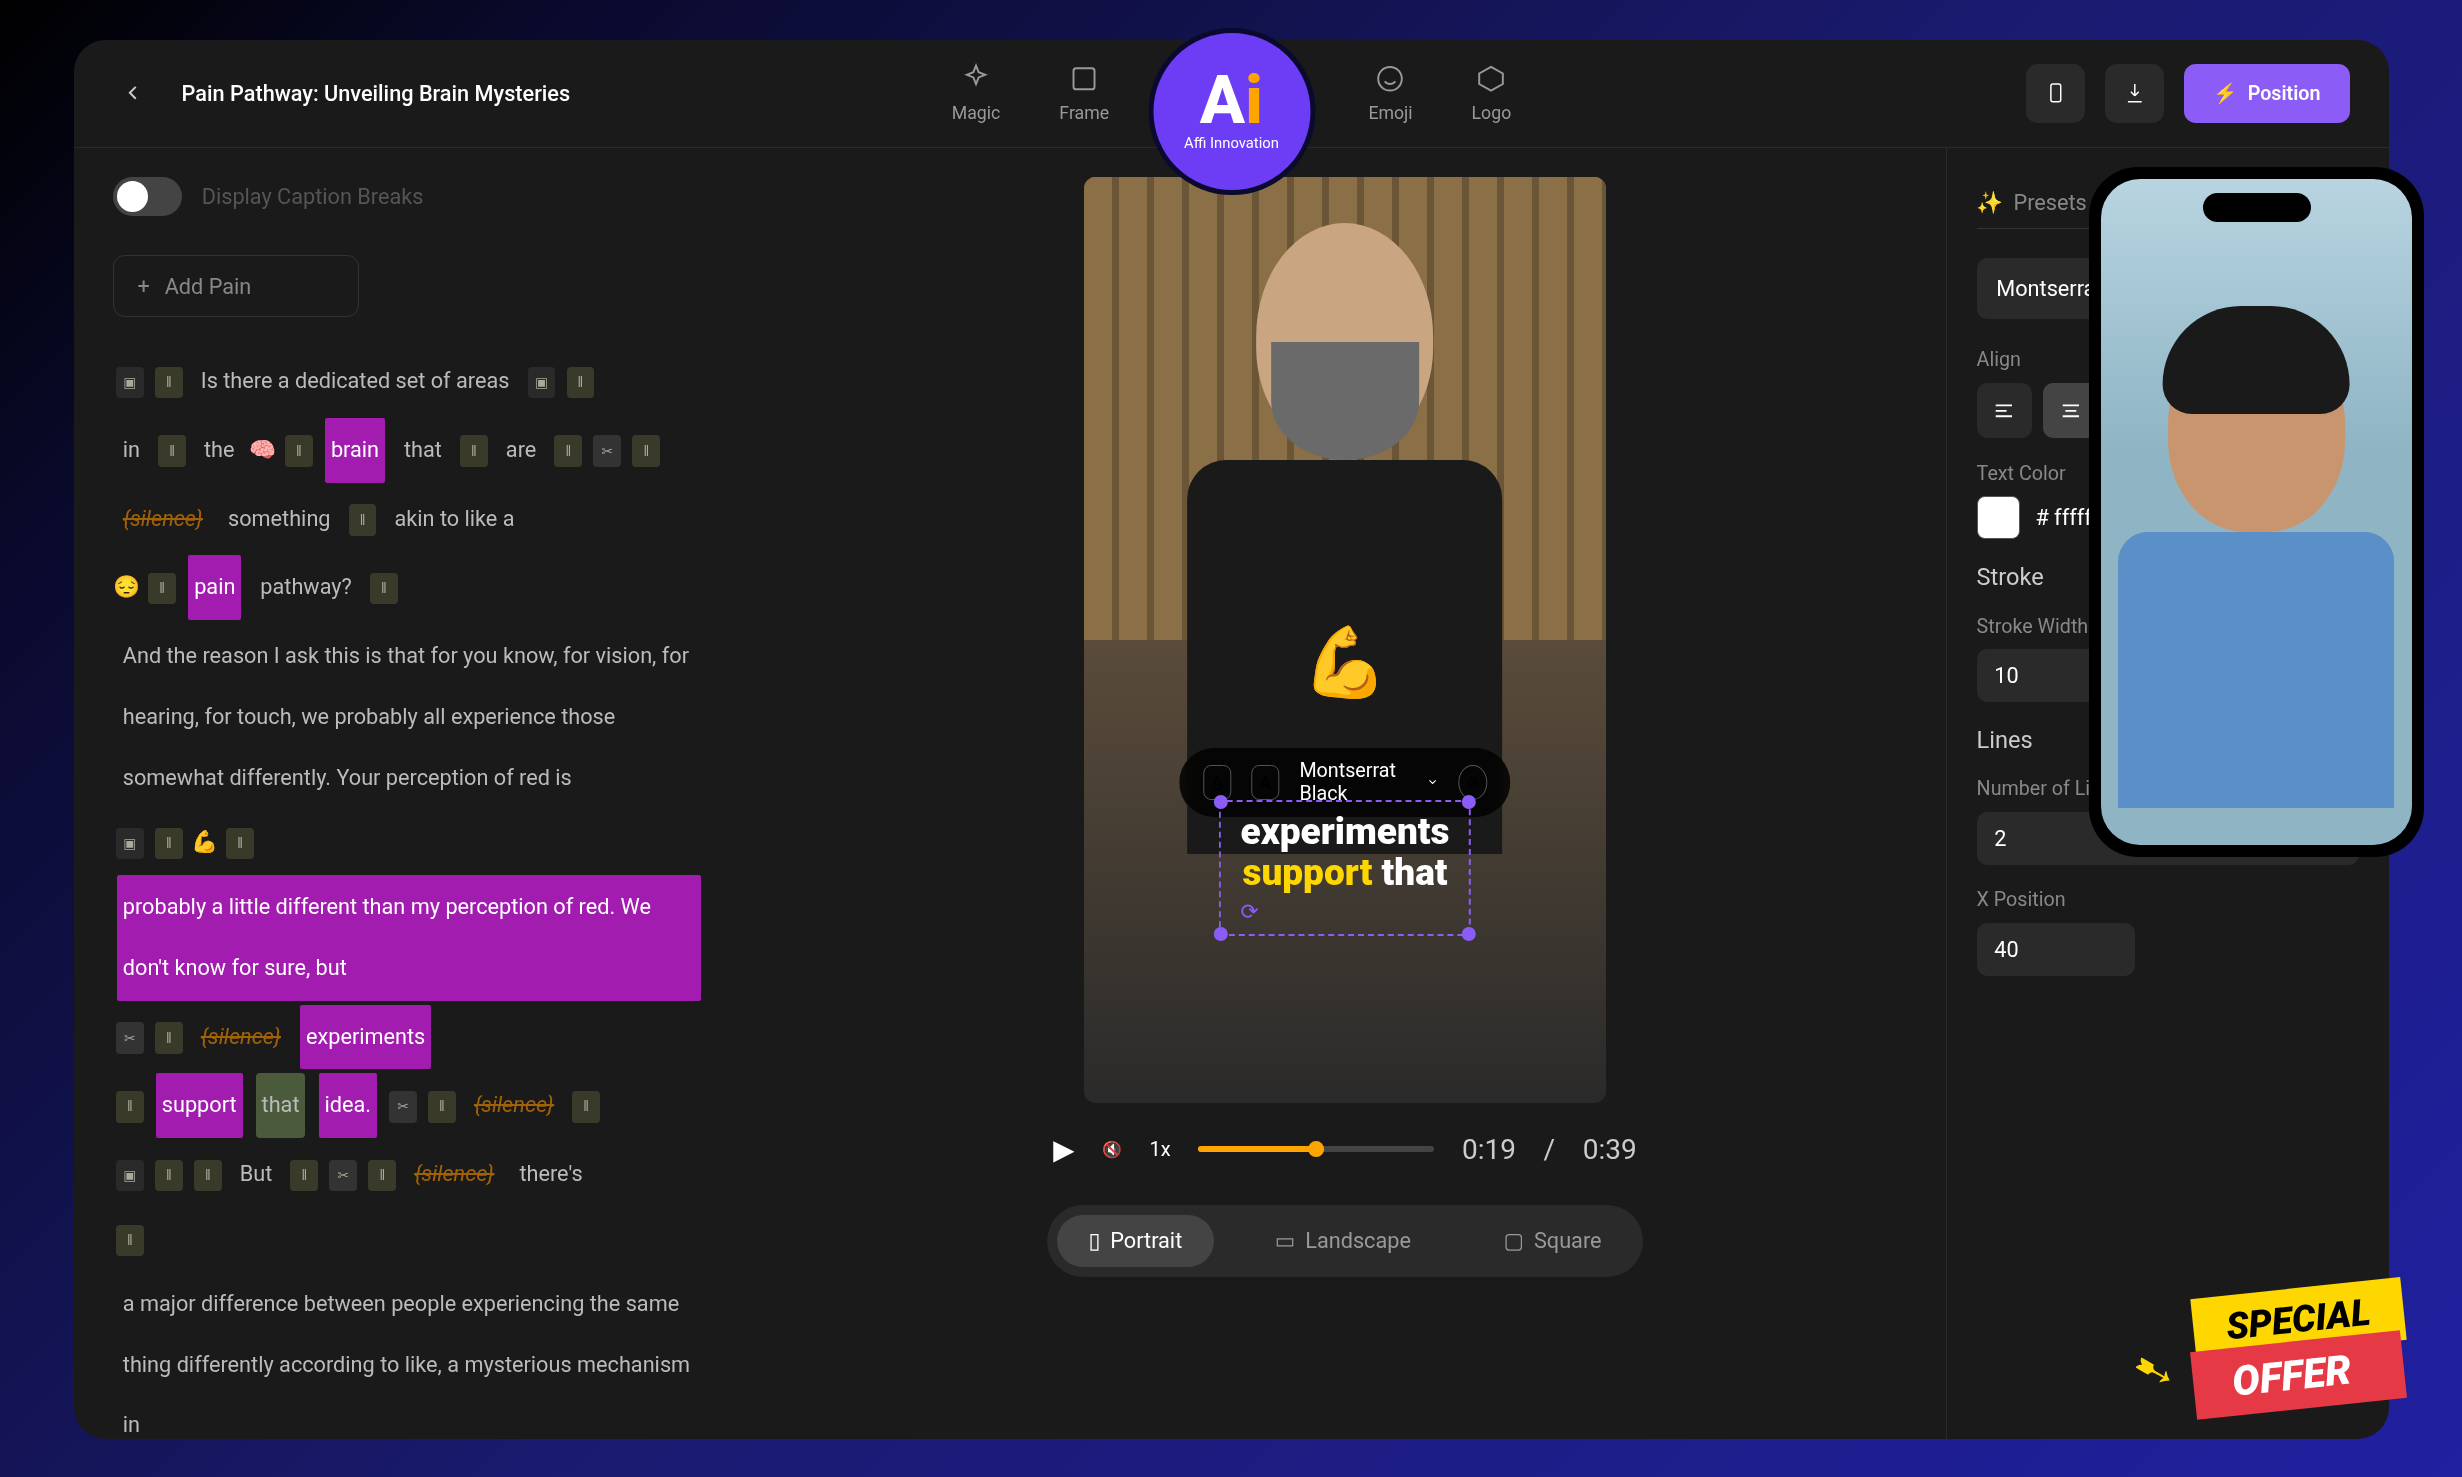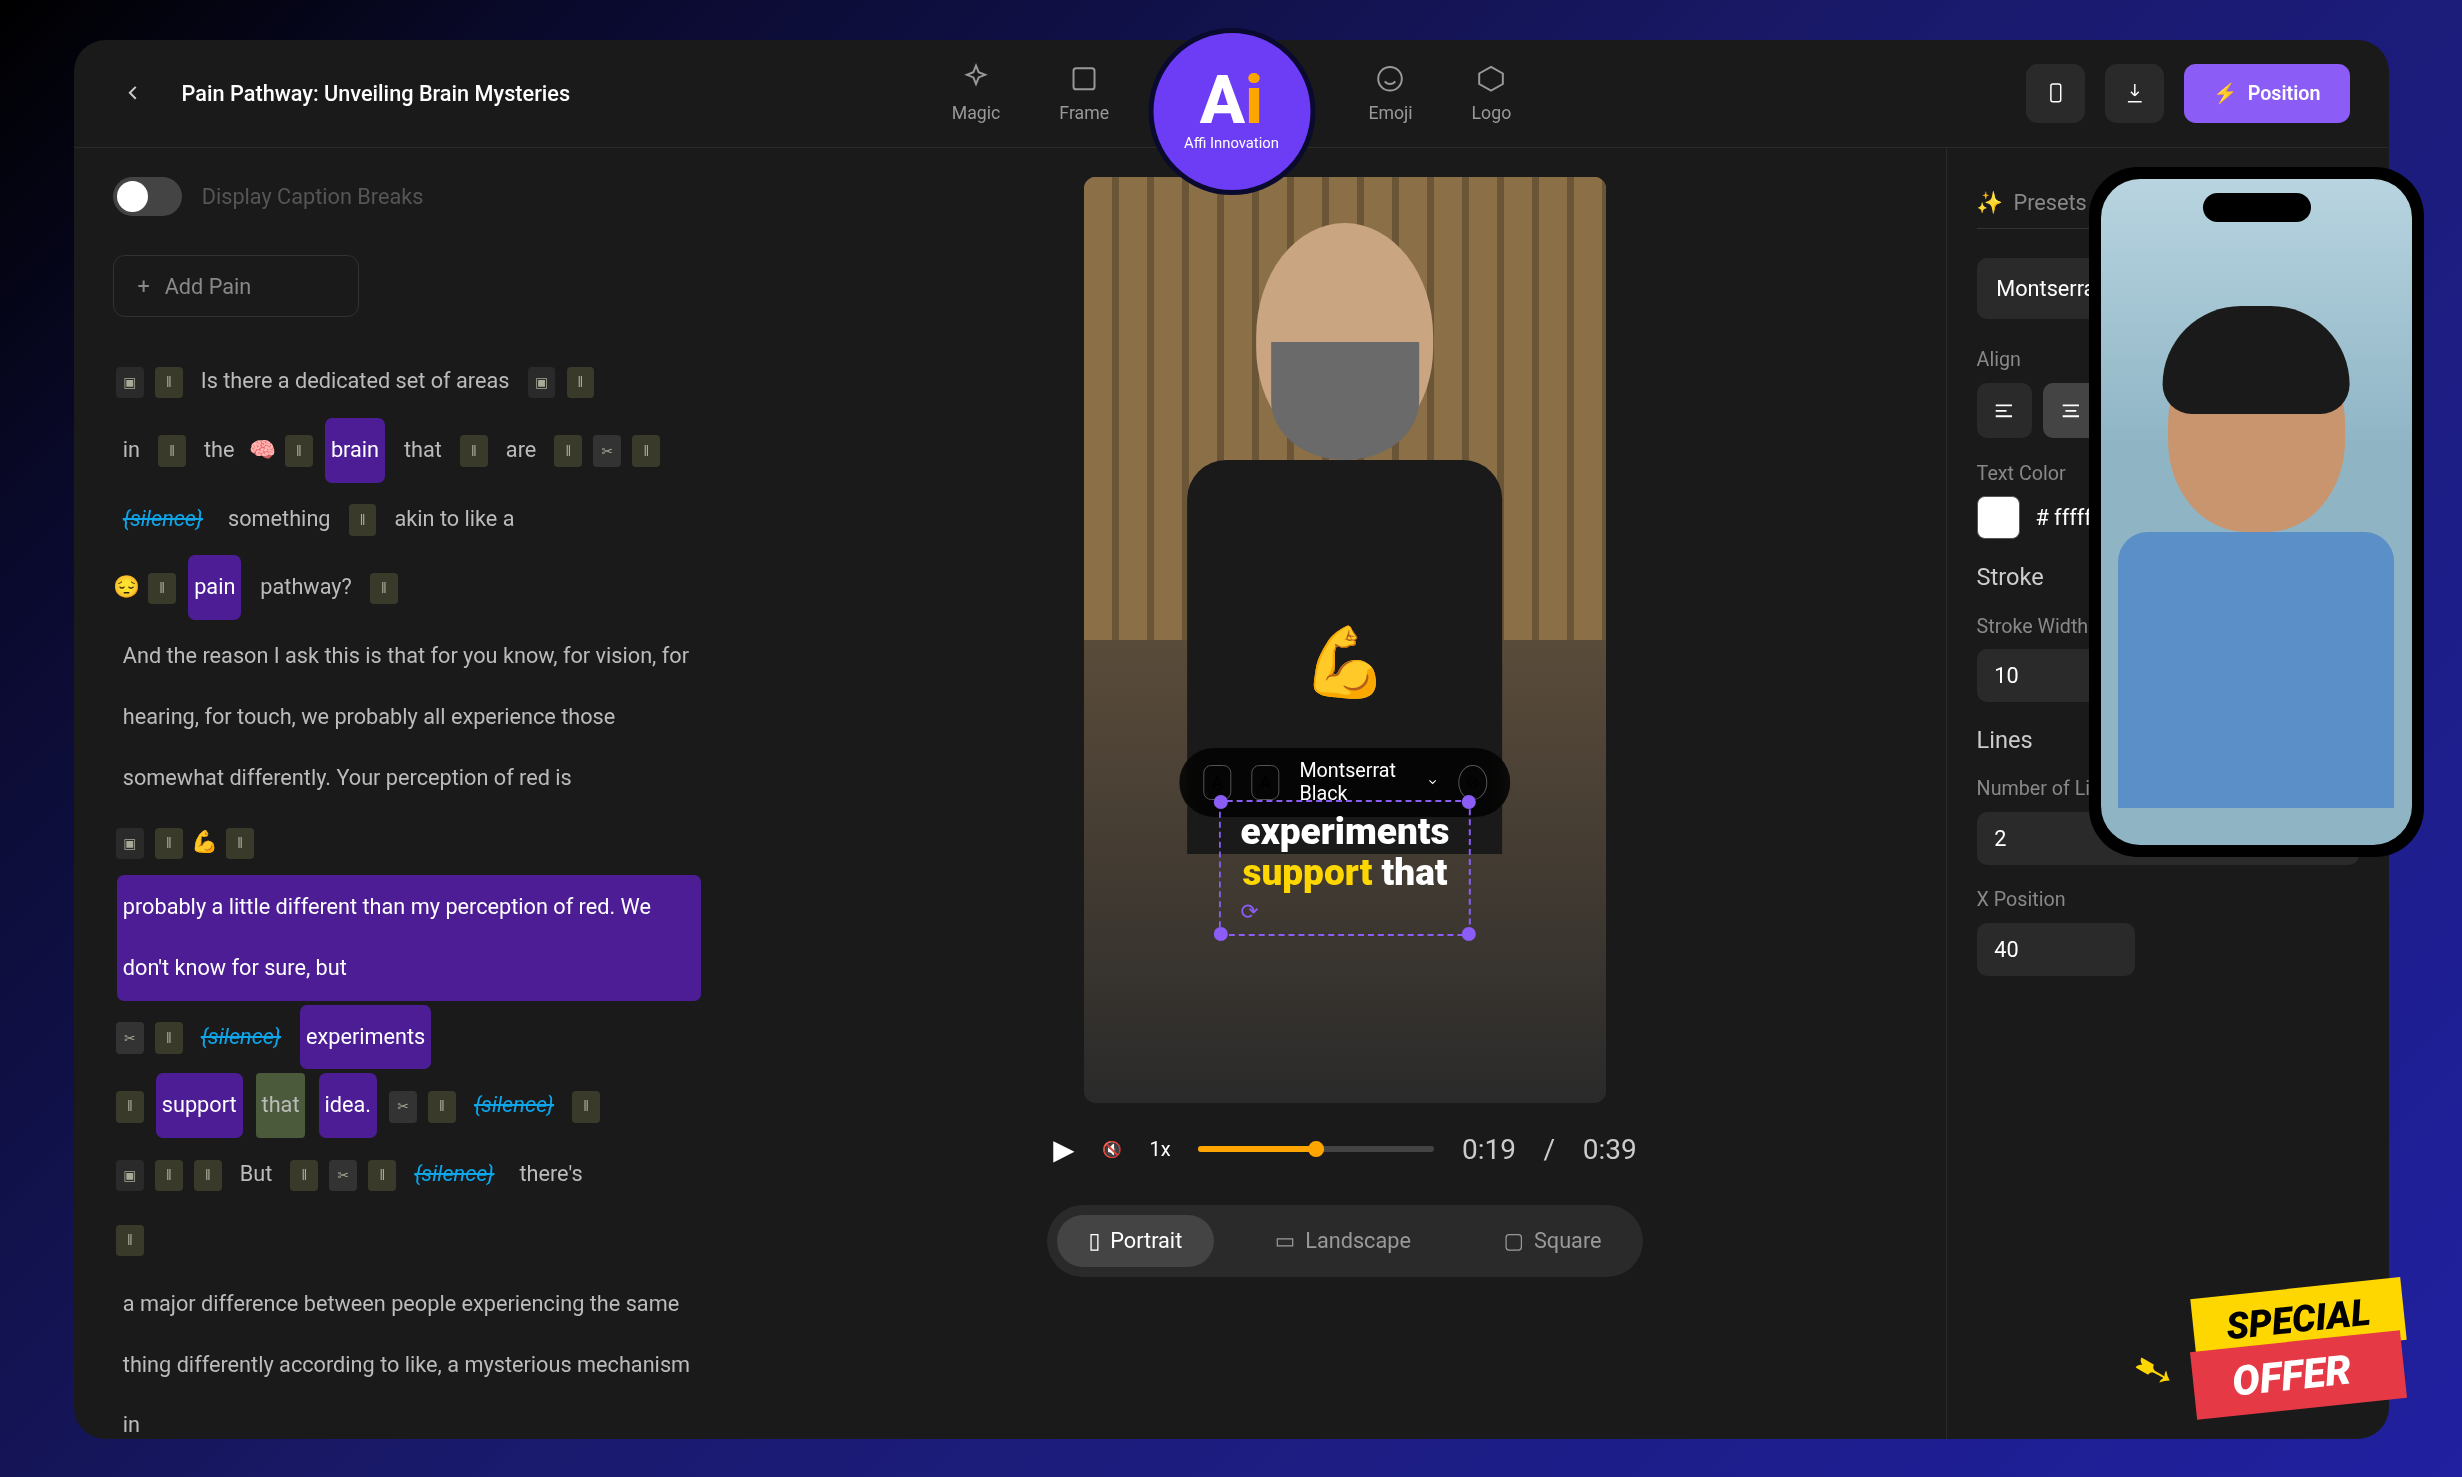--- a/index.html
+++ b/index.html
@@ -16,24 +16,24 @@
 .publish-btn{padding:0 29.6px;height:59px;background:#8b5cf6;border-radius:11.8px;color:#fff;font-size:19.7px;font-weight:600;display:flex;align-items:center;gap:9.9px;cursor:pointer}
 .main{flex:1;display:flex;overflow:hidden}
 .left-panel{width:670px;padding:29.6px 39px;overflow-y:auto;color:#aaa}
 .toggle-row{display:flex;align-items:center;gap:19.7px;margin-bottom:39px}
 .toggle{width:69px;height:39px;background:#444;border-radius:19.7px;position:relative;cursor:pointer}
 .toggle::after{content:'';position:absolute;width:31.5px;height:31.5px;background:#fff;border-radius:50%;top:3.9px;left:3.9px}
 .toggle-label{color:#555;font-size:21.7px}
 .add-intro{display:flex;align-items:center;gap:14.8px;padding:17.7px 23.6px;border:1px solid #333;border-radius:11.8px;color:#888;font-size:21.7px;margin-bottom:29.6px;cursor:pointer;width:246px}
 .transcript{font-size:21.7px;line-height:2.8;color:#bbb}
 .w{display:inline-block;margin:2px 3.9px;padding:2px 5.9px}
-.w.hl{background:#4c1d95;color:#fff;border-radius:7px}
+.w.hl{background:#a21caf;color:#fff;border-radius:2px}
 .w.hl2{background:#4a5a3a;border-radius:3.9px}
 .w.sil{color:#555;font-style:italic}
-.w.struck{color:#0ea5e9;text-decoration:line-through;font-style:italic}
+.w.struck{color:#a16207;text-decoration:line-through;font-style:italic}
 .mark{display:inline-flex;align-items:center;justify-content:center;width:27.6px;height:31.5px;background:#3a3a2a;border-radius:3.9px;margin:0 3px;vertical-align:middle;color:#aa9;font-size:13.8px}
 .mark.scissors{background:#333}
 .mark.cam{background:#2a2a2a}
 .center-panel{flex:1;display:flex;flex-direction:column;align-items:center;padding:29.6px}
 .video-frame{width:522px;height:926px;background:linear-gradient(180deg,#8a6d4a 0%,#2a2a2a 100%);border-radius:11.8px;position:relative;overflow:hidden}
 .wood-bg{position:absolute;top:0;left:0;right:0;height:50%;background:repeating-linear-gradient(90deg,#8b6f47 0,#8b6f47 27.6px,#6b5537 27.6px,#6b5537 35px)}
 .person{position:absolute;top:5%;left:50%;transform:translateX(-50%);width:85%;height:85%}
 .person .head{width:177px;height:227px;background:#c9a582;border-radius:50% 50% 45% 45%;margin:0 auto;position:relative}
 .person .beard{position:absolute;bottom:-9.9px;left:50%;transform:translateX(-50%);width:148px;height:118px;background:#6a6a6a;border-radius:0 0 50% 50%}
 .person .body{width:315px;height:394px;background:#1a1a1a;margin:9.9px auto 0;border-radius:39px 39px 0 0;position:relative}

